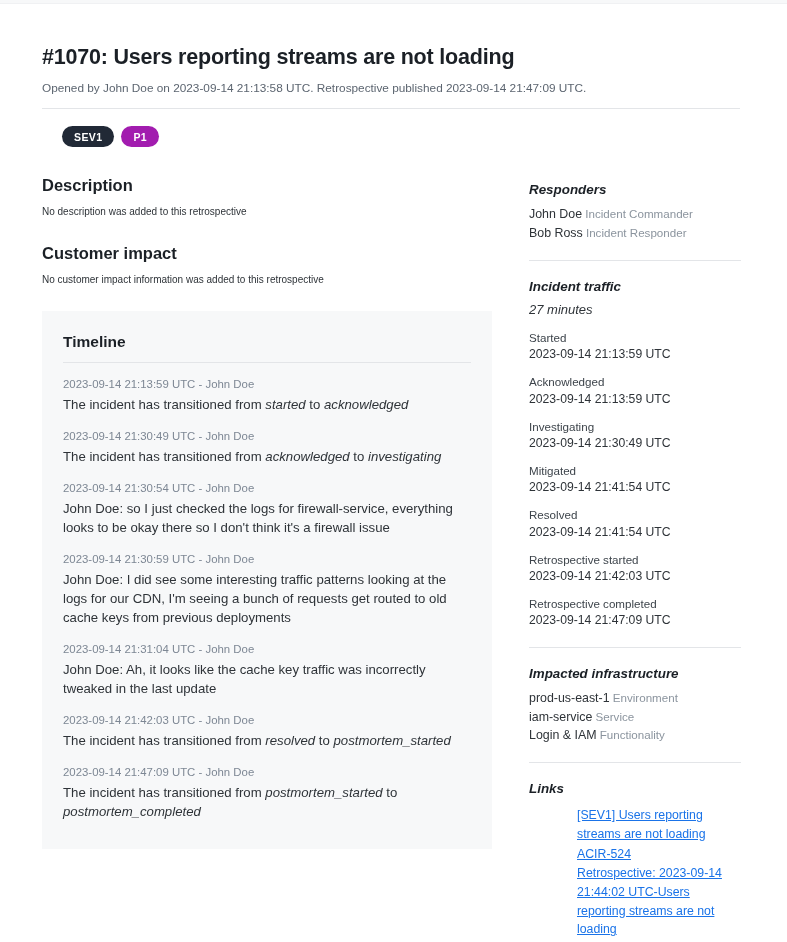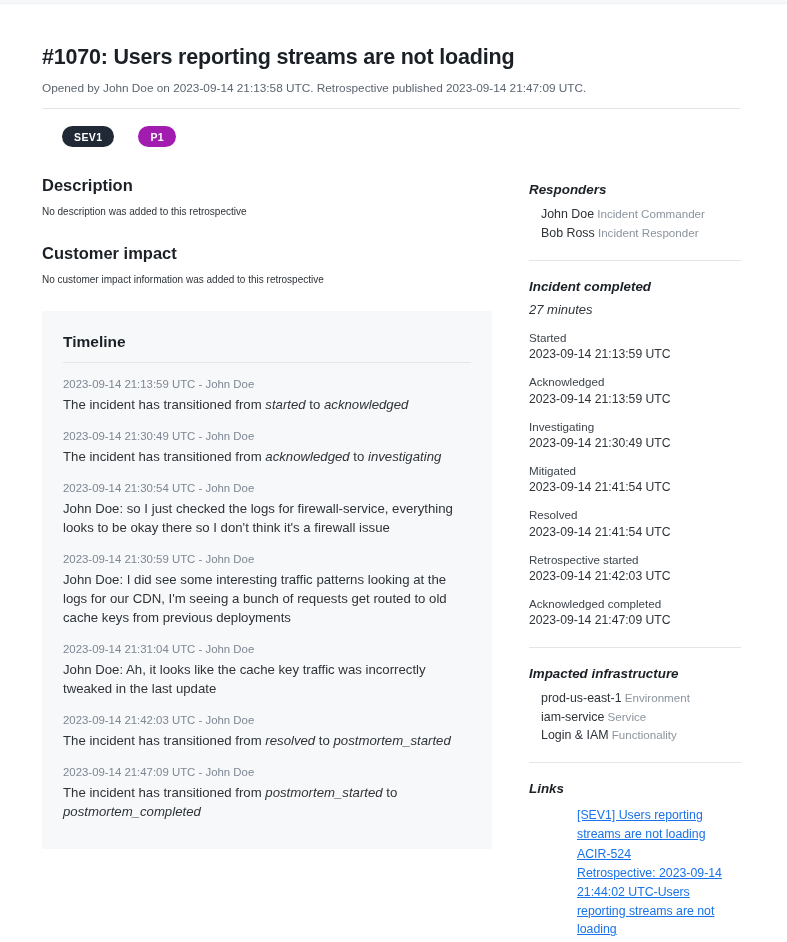--- a/index.html
+++ b/index.html
@@ -35,21 +35,21 @@
     color: #5c6570;
     margin: 0 0 12px 0;
     line-height: 1.4;
   }
   .header-rule {
     border: 0;
     border-top: 1px solid #e3e5e8;
     margin: 0 0 17px 0;
     width: 698px;
   }
-  .badges { display: flex; gap: 24px; align-items: center; margin-bottom: 28px; padding-left: 20px; }
+  .badges { display: flex; gap: 7px; align-items: center; margin-bottom: 28px; padding-left: 20px; }
   .badge {
     display: inline-flex;
     align-items: center;
     justify-content: center;
     height: 21px;
     padding: 0 12px;
     border-radius: 11px;
     font-size: 10.5px;
     font-weight: bold;
     letter-spacing: 0.4px;
@@ -130,21 +130,20 @@
     font-size: 13.4px;
     font-weight: bold;
     color: #1b2026;
     margin: 0 0 8px 0;
     font-style: italic;
   }
   .side-row {
     font-size: 12.4px;
     color: #2e3338;
     line-height: 1.48;
-    margin-left: 12px;
   }
   .side-muted { color: #8b949e; font-size: 11.6px; }
   .side-rule {
     border: 0;
     border-top: 1px solid #e3e5e8;
     margin: 18px 0 18px 0;
     width: 212px;
   }
   .duration-val {
     font-size: 13px;
@@ -244,21 +243,21 @@
     <div class="col-side">
 
       <h3 class="side-head">Responders</h3>
       <div id="responders-list">
           <div class="side-row"><span>John Doe</span><span class="side-muted"> Incident Commander</span></div>
           <div class="side-row"><span>Bob Ross</span><span class="side-muted"> Incident Responder</span></div>
         </div>
 
       <hr class="side-rule">
 
-      <h3 class="side-head">Incident completed</h3>
+      <h3 class="side-head">Incident traffic</h3>
       <div class="duration-val">27 minutes</div>
       <div id="timestamp-list">
           <div class="ts-block">
             <div class="ts-label">Started</div>
             <div class="ts-value">2023-09-14 21:13:59 UTC</div>
           </div>
           <div class="ts-block">
             <div class="ts-label">Acknowledged</div>
             <div class="ts-value">2023-09-14 21:13:59 UTC</div>
           </div>
@@ -272,21 +271,21 @@
           </div>
           <div class="ts-block">
             <div class="ts-label">Resolved</div>
             <div class="ts-value">2023-09-14 21:41:54 UTC</div>
           </div>
           <div class="ts-block">
             <div class="ts-label">Retrospective started</div>
             <div class="ts-value">2023-09-14 21:42:03 UTC</div>
           </div>
           <div class="ts-block">
-            <div class="ts-label">Acknowledged completed</div>
+            <div class="ts-label">Retrospective completed</div>
             <div class="ts-value">2023-09-14 21:47:09 UTC</div>
           </div>
         </div>
 
       <hr class="side-rule">
 
       <h3 class="side-head">Impacted infrastructure</h3>
       <div id="infra-list">
           <div class="side-row"><span>prod-us-east-1</span><span class="side-muted"> Environment</span></div>
           <div class="side-row"><span>iam-service</span><span class="side-muted"> Service</span></div>

